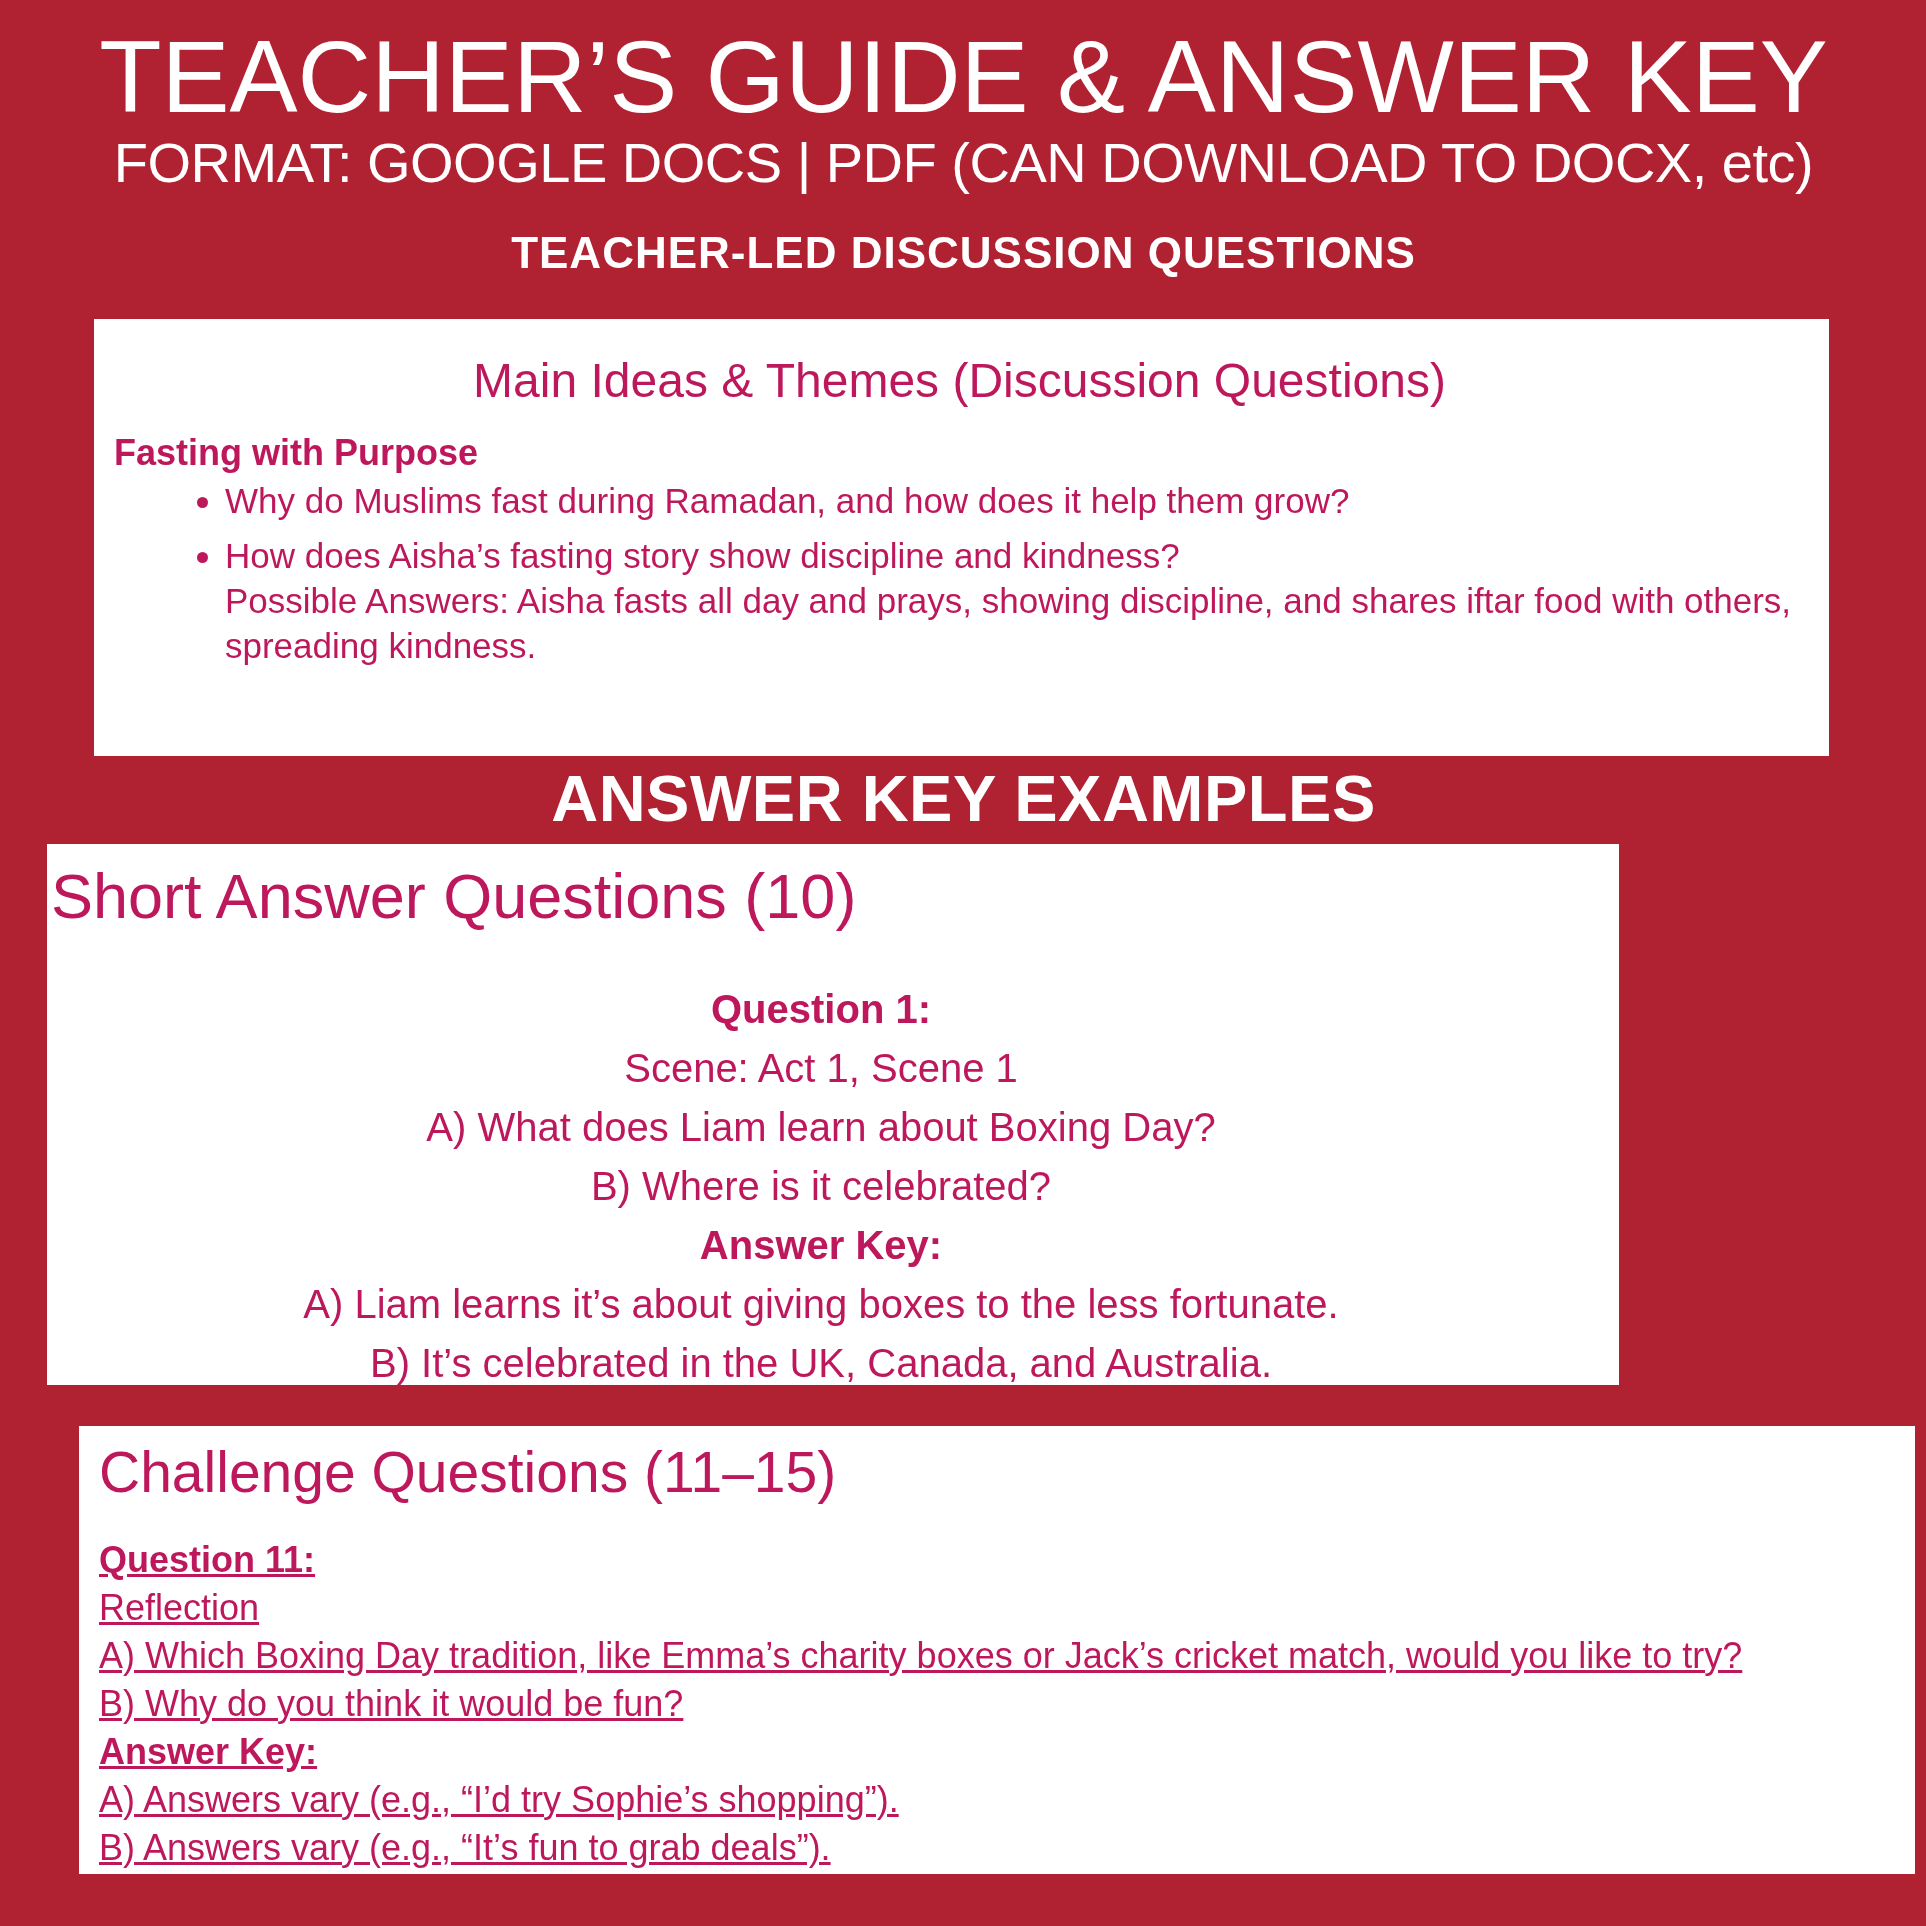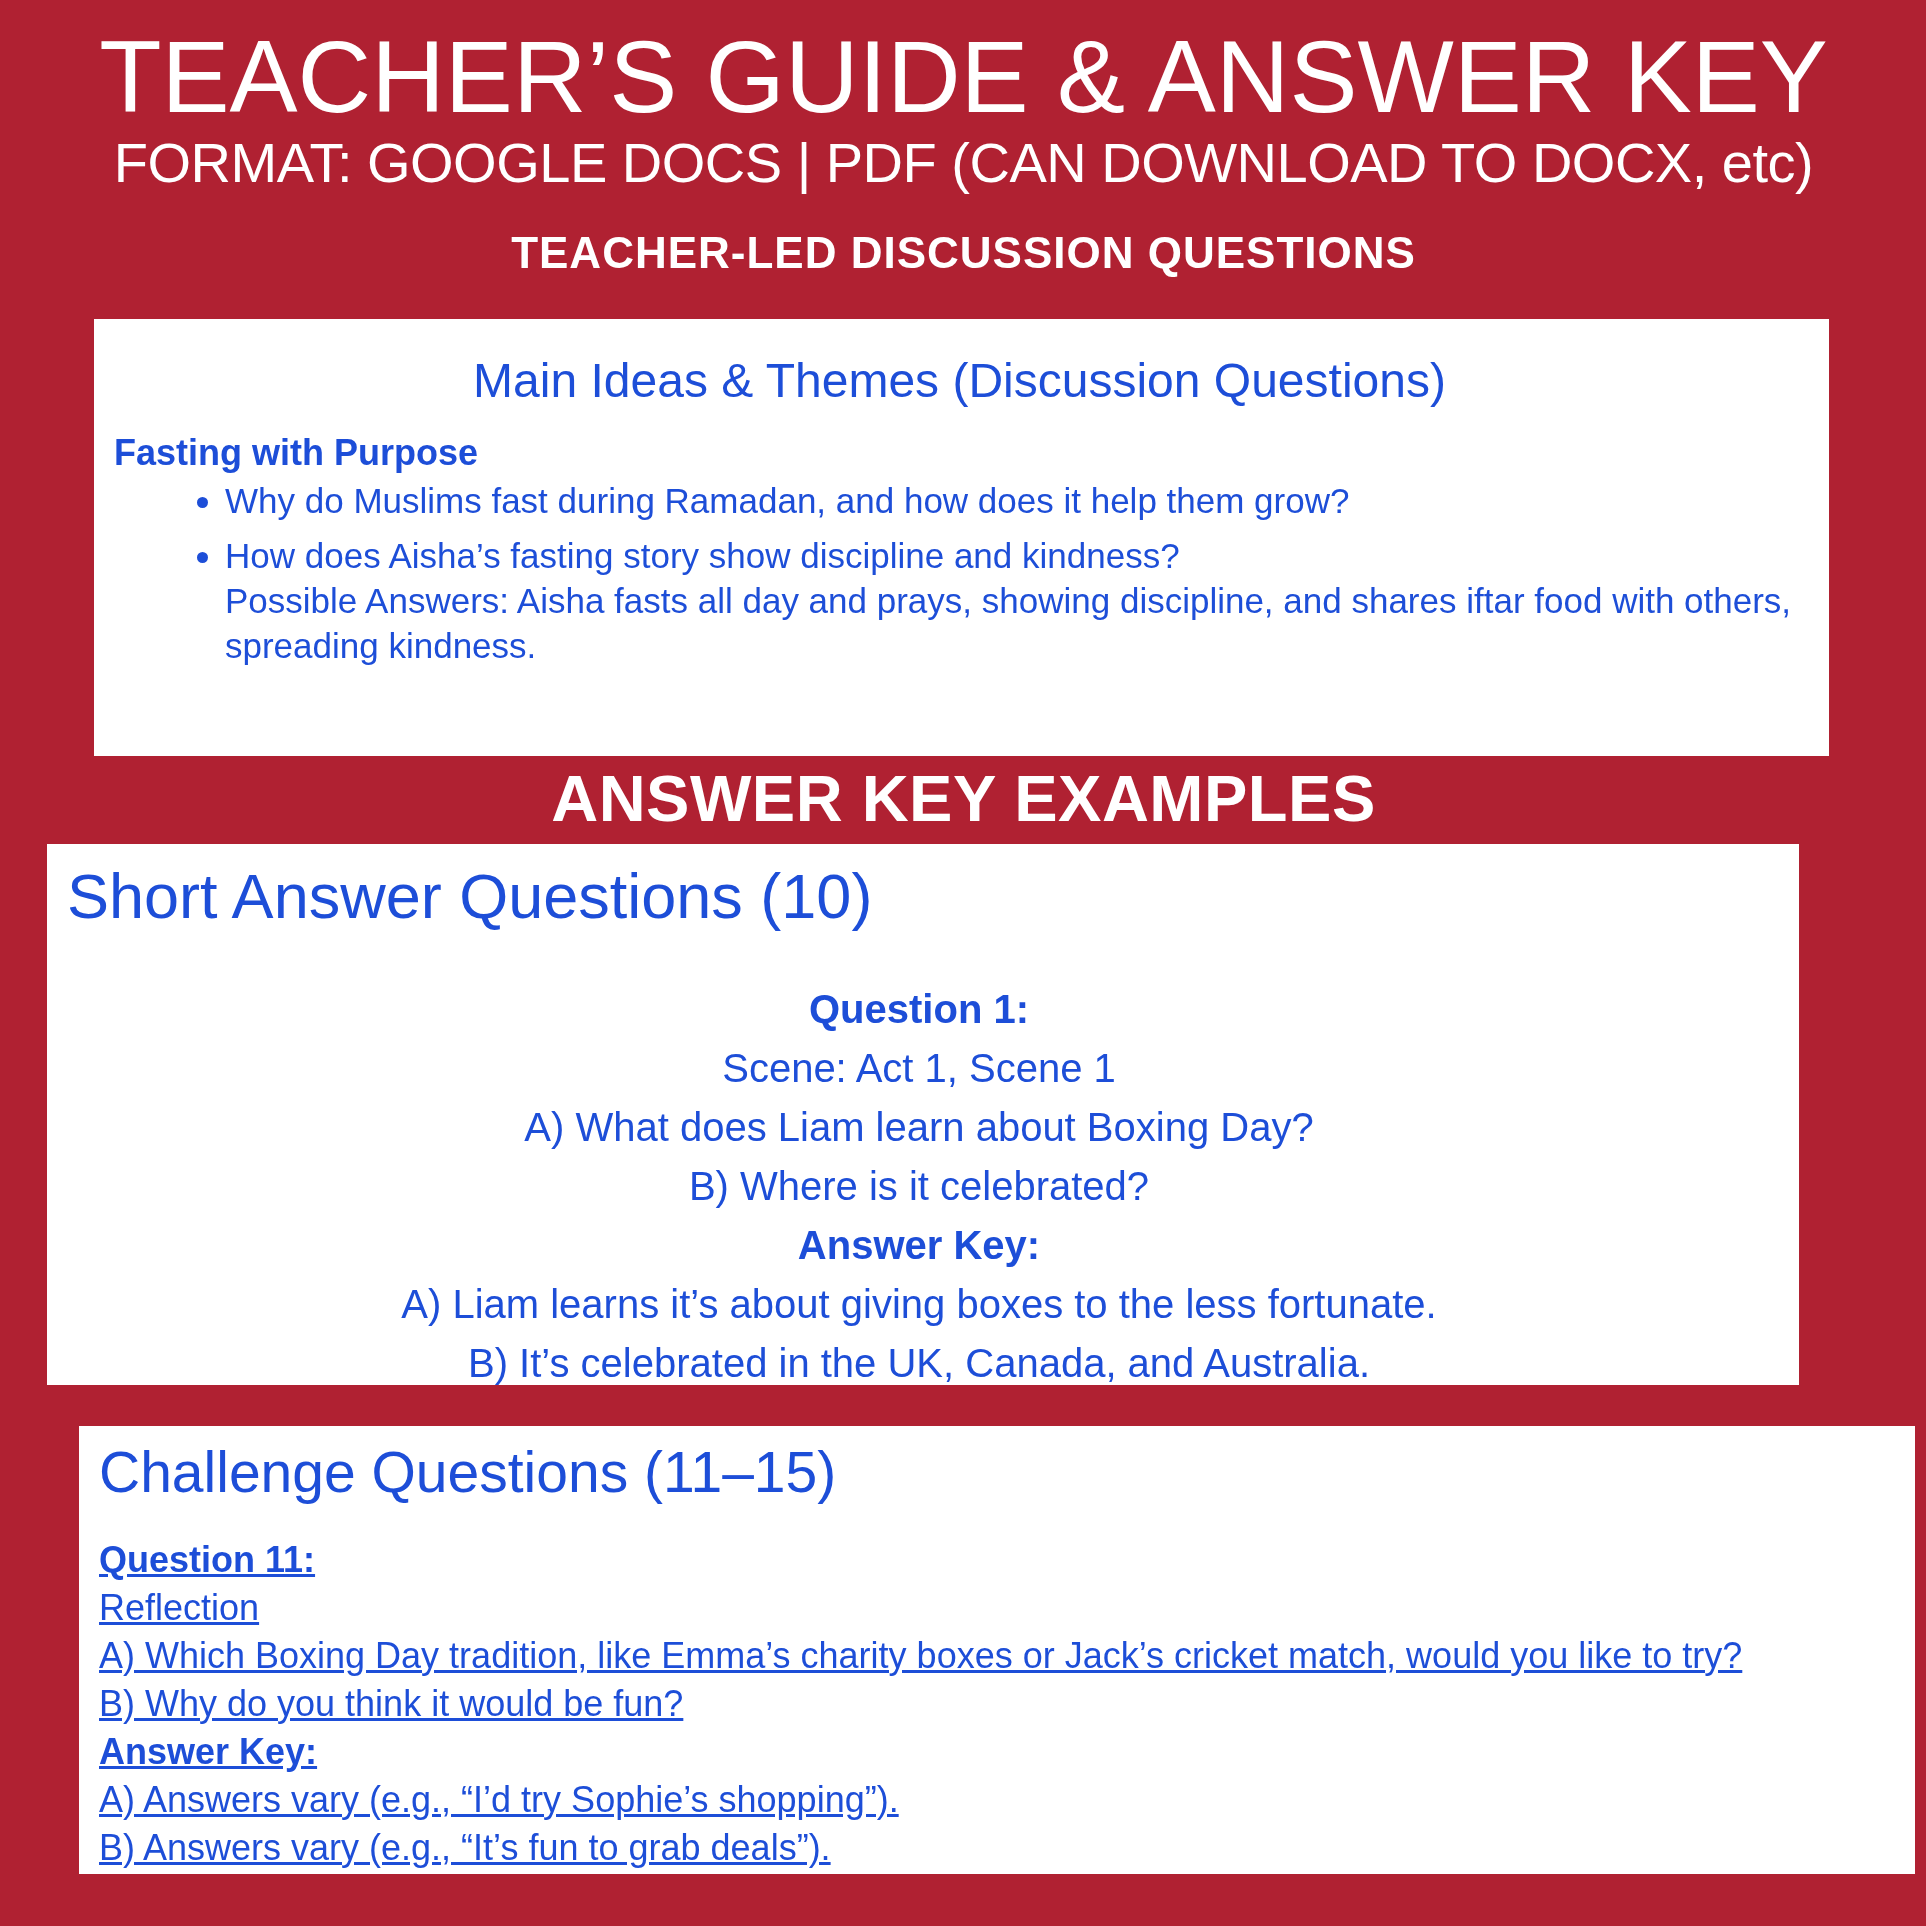--- a/index.html
+++ b/index.html
@@ -26,32 +26,32 @@
   .section-heading{
     position:absolute;left:0;width:100%;
     text-align:center;color:#ffffff;font-weight:bold;
     line-height:1;white-space:nowrap;
   }
   .sec1{top:231px;font-size:44px;letter-spacing:1px;}
   .sec2{top:766px;font-size:65px;letter-spacing:0.5px;text-align:center;}
 
   
   .doc-box{
-    position:absolute;background:#ffffff;color:#1d4ed8;
+    position:absolute;background:#ffffff;color:#be185d;
     overflow:hidden;box-sizing:border-box;
   }
   .box1{left:94px;top:319px;width:1735px;height:437px;padding:34px 24px 0 20px;}
   .doc-title{text-align:center;font-size:48px;line-height:1.15;font-weight:400;}
   .topic{font-weight:bold;font-size:36px;line-height:46px;margin-top:22px;}
   .bullets{margin:2px 0 0 0;padding-left:111px;}
   .bullets li{font-size:35px;line-height:45px;}
   .bullets li + li{margin-top:10px;}
   .bullets .q,.bullets .a{font-size:35px;line-height:45px;}
 
-  .box2{left:47px;top:844px;width:1752px;height:541px;padding:16px 28px 0 20px;}
+  .box2{left:47px;top:844px;width:1572px;height:541px;padding:16px 28px 0 4px;}
   .doc-heading{font-size:63px;line-height:1.15;font-weight:400;}
   .lines2{margin-top:48px;}
   .lines2 .line{font-size:40px;line-height:59px;text-align:center;}
 
   .box3{left:47px;top:1426px;width:1836px;height:448px;padding:14px 28px 0 20px;margin-left:32px;}
   .doc-heading.h3{font-size:57px;}
   .lines3{margin-top:30px;text-decoration:underline;}
   .lines3 .line{font-size:36px;line-height:48px;}
 
   .line.bold{font-weight:bold;}

